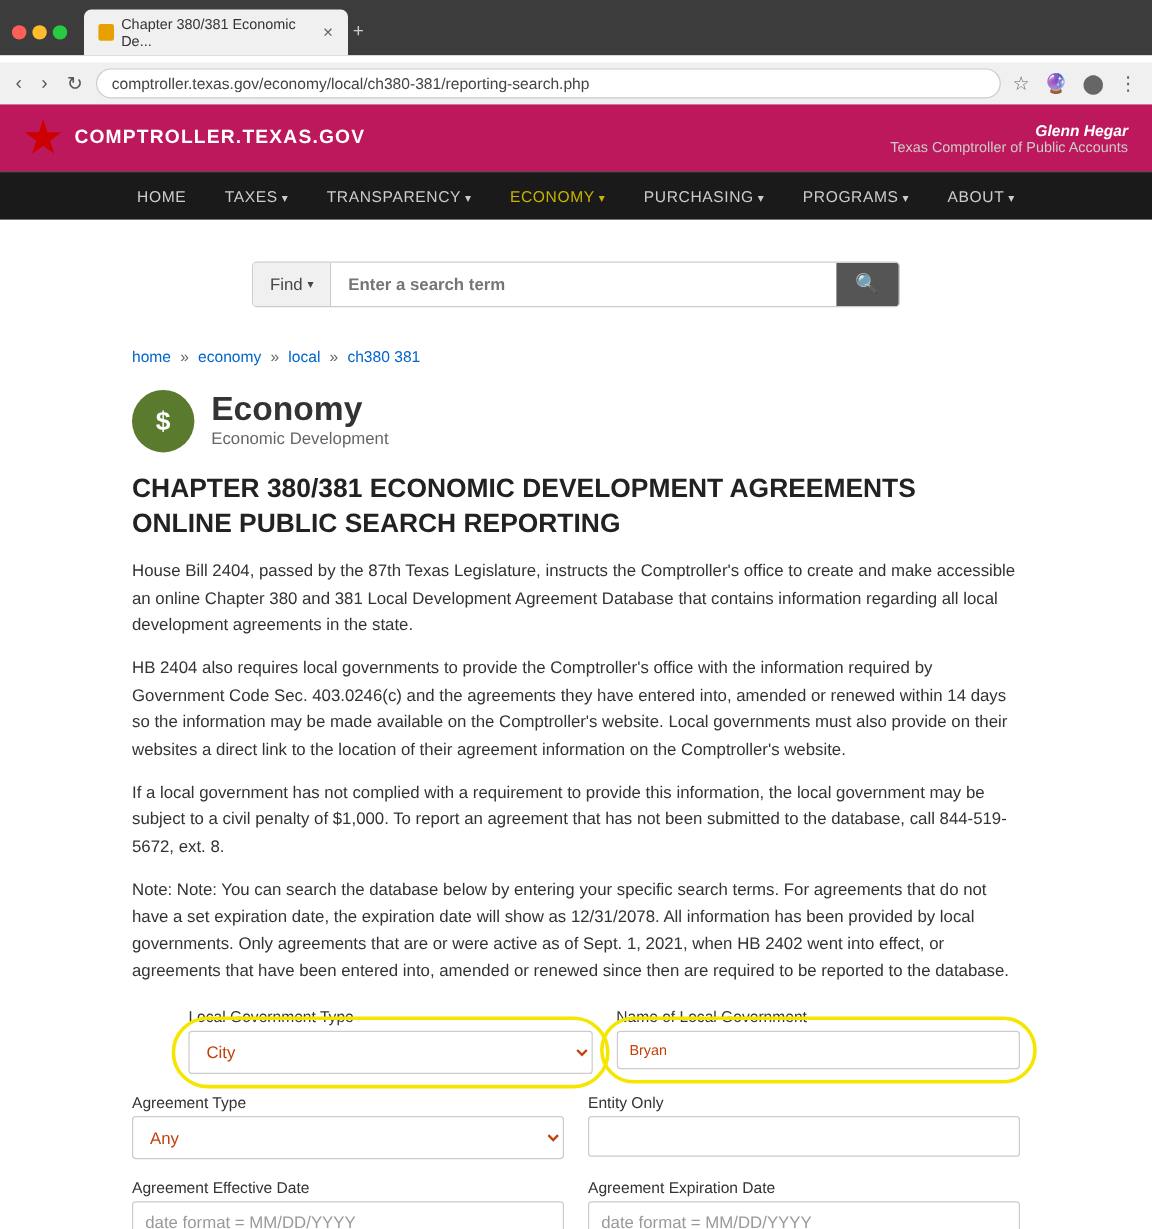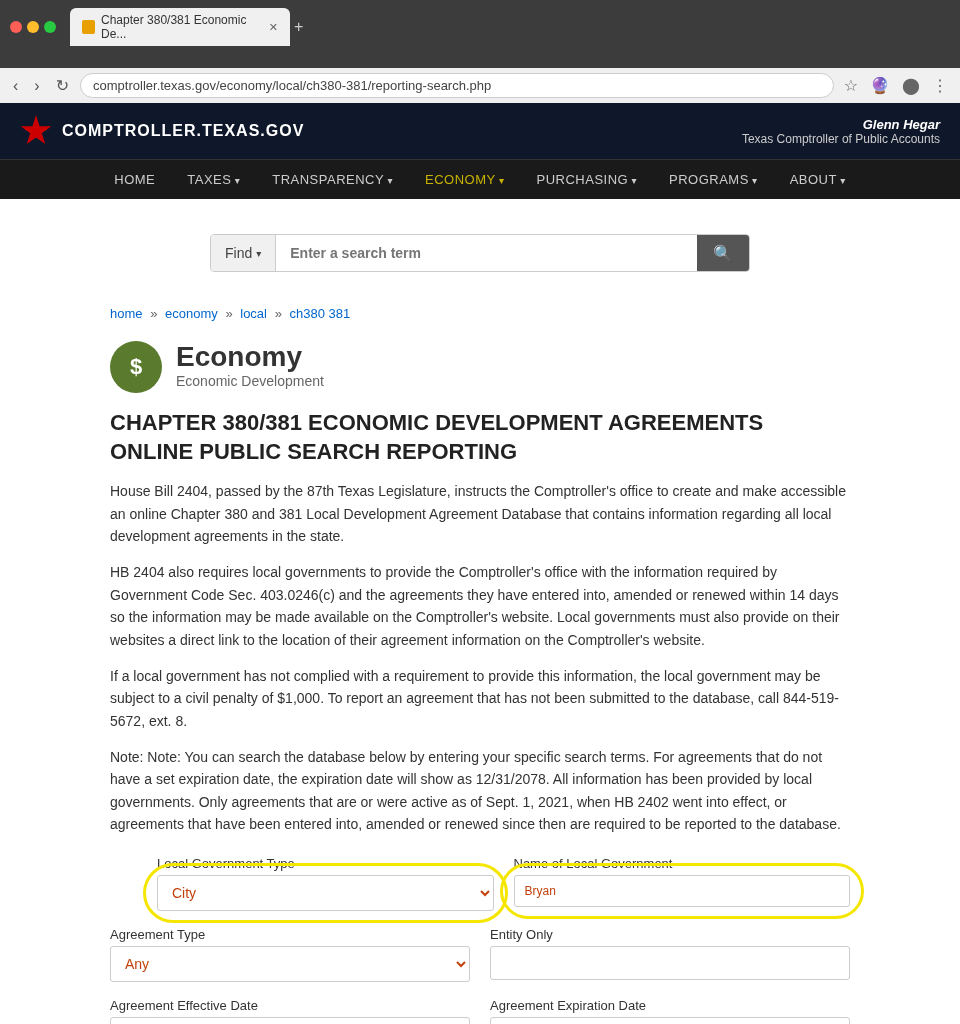--- a/index.html
+++ b/index.html
@@ -1,21 +1,21 @@
 <!DOCTYPE html>
 <html><head>
   <meta charset="utf-8">
   <style>
     * { box-sizing: border-box; margin: 0; padding: 0; }
     body { font-family: Arial, sans-serif; font-size: 14px; color: #333; background: #fff; }
 
     
     .browser-chrome {
       background: #3c3c3c;
-      padding: 8px 10px 16px;
+      padding: 8px 10px 0;
     }
     .browser-tabs {
       display: flex;
       align-items: center;
       gap: 4px;
       margin-bottom: 6px;
     }
     .browser-dots {
       display: flex; gap: 5px; margin-right: 10px;
     }
@@ -64,21 +64,21 @@
       background: #fff;
       color: #444;
     }
     .nav-icons {
       display: flex; gap: 4px; color: #666; font-size: 16px;
     }
     .nav-icon { cursor: pointer; padding: 2px 4px; }
 
     
     .site-header {
-      background: #0f172a;
+      background: #be185d;
       display: flex;
       align-items: center;
       justify-content: space-between;
       padding: 12px 20px;
     }
     .logo-area {
       display: flex;
       align-items: center;
       gap: 10px;
     }

